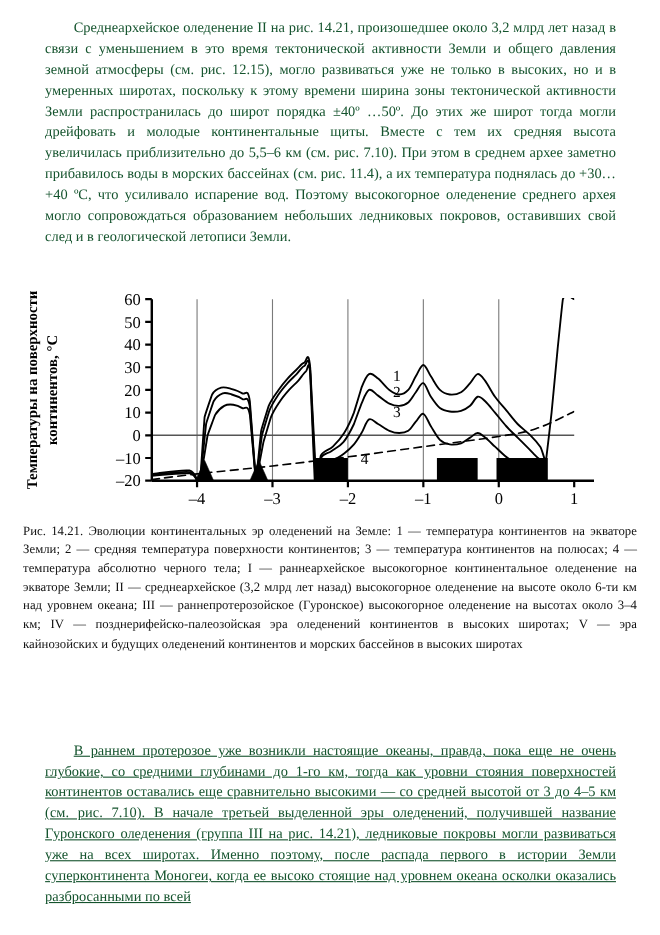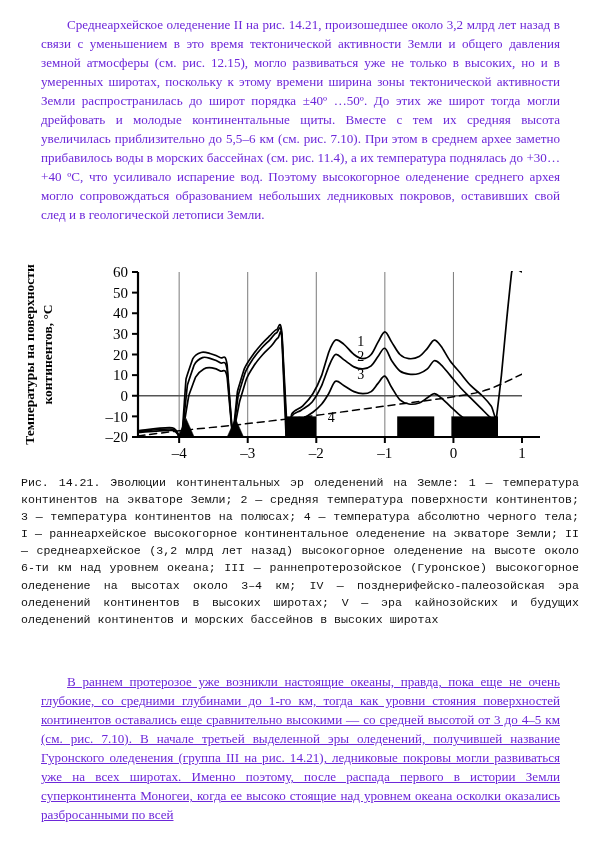--- a/index.html
+++ b/index.html
@@ -21,42 +21,42 @@
     box-sizing: border-box;
     padding: 0;
   }
   .body-par {
     font-family: "Liberation Serif", "DejaVu Serif", serif;
     font-size: 13.1px;
     line-height: 19.05px;
     text-align: justify;
     text-indent: 26px;
     margin: 0;
-    color: #6d28d9;
+    color: #14532d;
     -webkit-font-smoothing: none;
   }
   #par-top {
     position: absolute;
     left: 41px;
     top: 15px;
     width: 519px;
   }
   #figure-block {
     position: absolute;
     left: 20px;
     top: 258px;
     width: 560px;
     height: 205px;
   }
   #caption {
     position: absolute;
     left: 21px;
     top: 474px;
     width: 558px;
-    font-family: Liberation Mono, monospace;
+    font-family: Liberation Serif, serif;
     font-size: 11.6px;
     line-height: 17.1px;
     text-align: justify;
     color: #111111;
   }
   #par-bottom {
     position: absolute;
     left: 41px;
     top: 672px;
     width: 519px;

